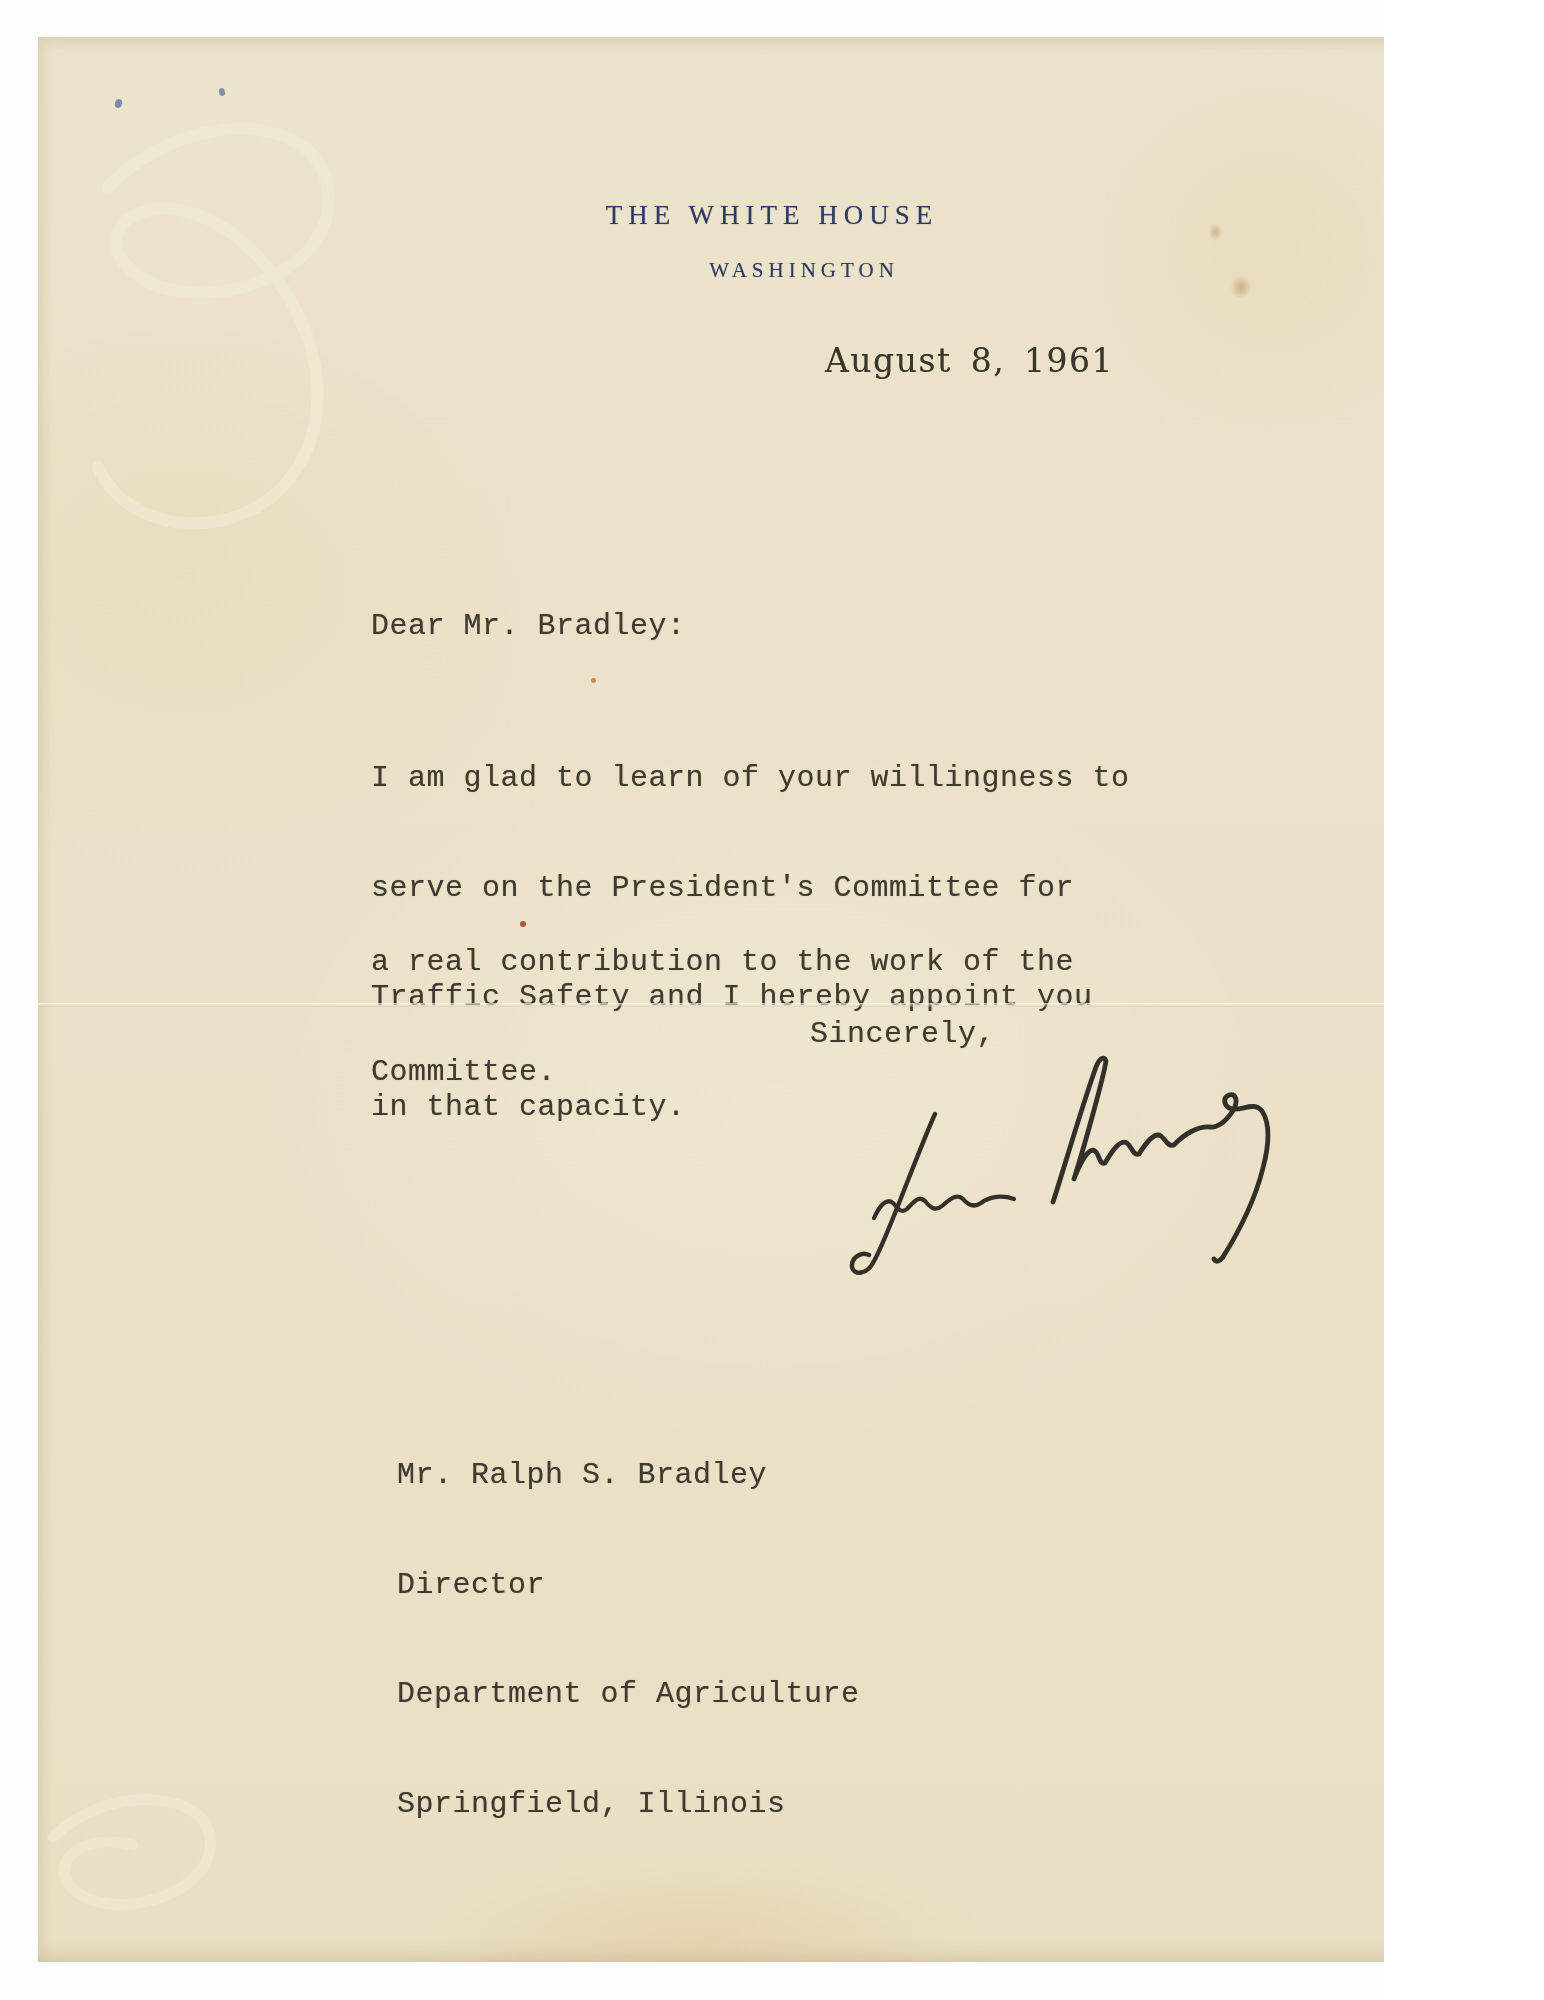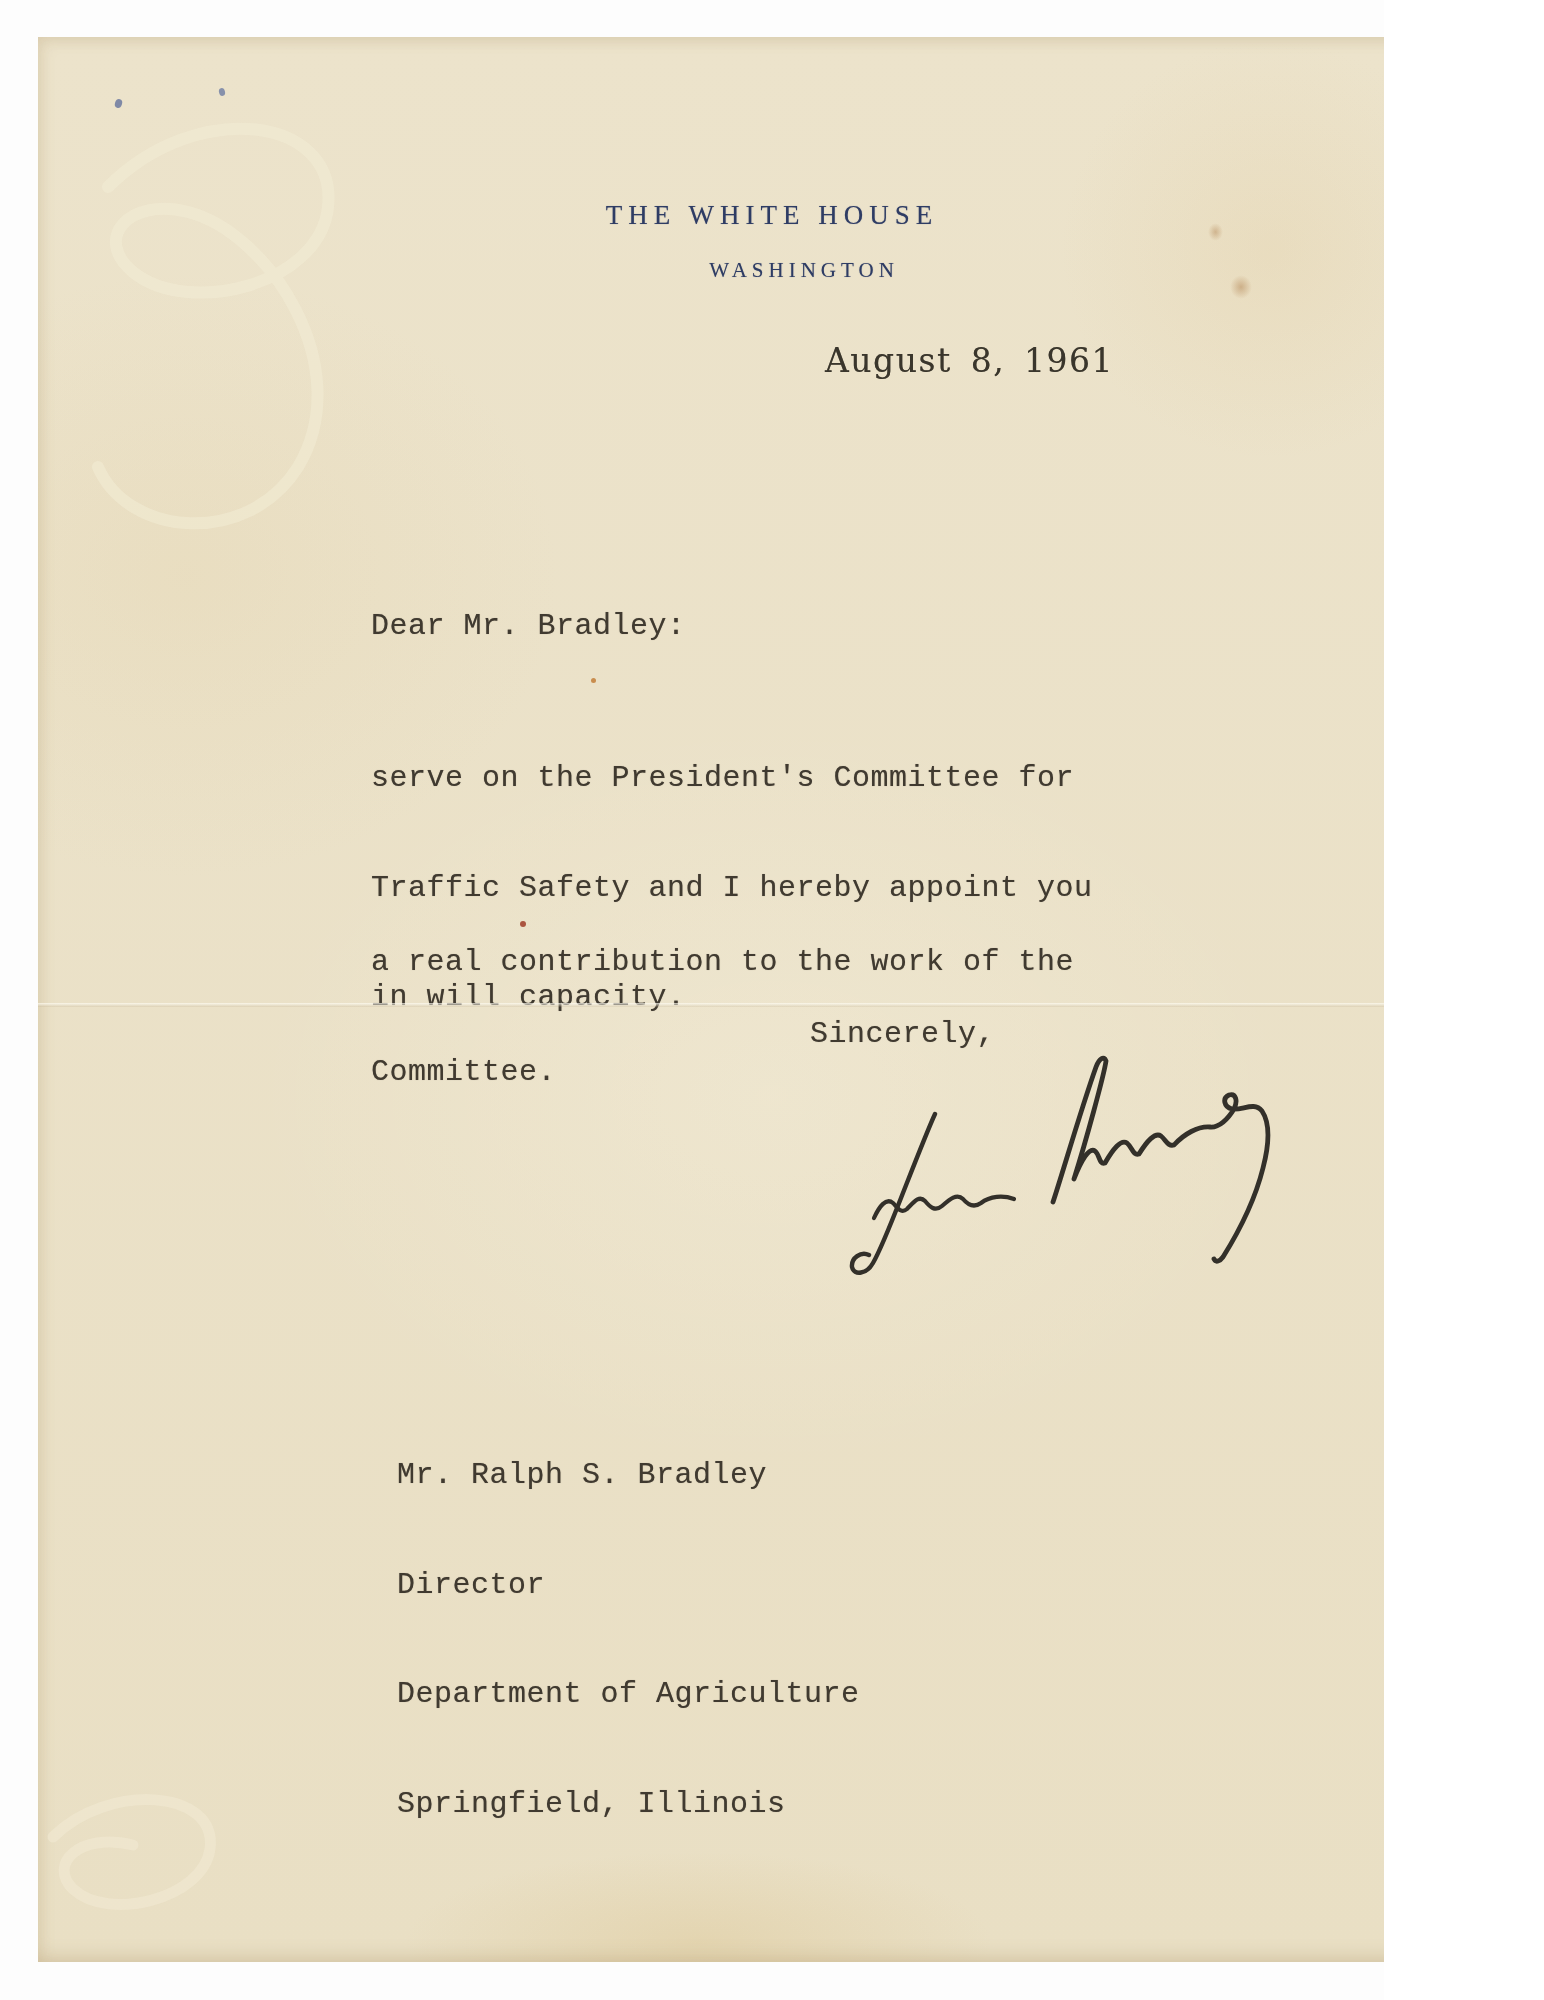--- a/index.html
+++ b/index.html
@@ -76,23 +76,24 @@
     </svg>
 
     <div class="lh1">THE WHITE HOUSE</div>
     <div class="lh2">WASHINGTON</div>
 
     <div class="dateline">August 8, 1961</div>
 
     <div class="salutation mono">Dear Mr. Bradley:</div>
 
     <div class="para1 mono">
+      <div>I am glad to learn of your willingness to</div>
       <div>serve on the President's Committee for</div>
       <div>Traffic Safety and I hereby appoint you</div>
-      <div>in will capacity.</div>
+      <div>in that capacity.</div>
     </div>
 
     <div class="para2 mono">
       <div>a real contribution to the work of the</div>
       <div>Committee.</div>
     </div>
 
     <div class="closing mono">Sincerely,</div>
 
     <svg class="sig" role="img" width="480" height="280" viewBox="0 0 480 280" aria-label="handwritten ink signature">

